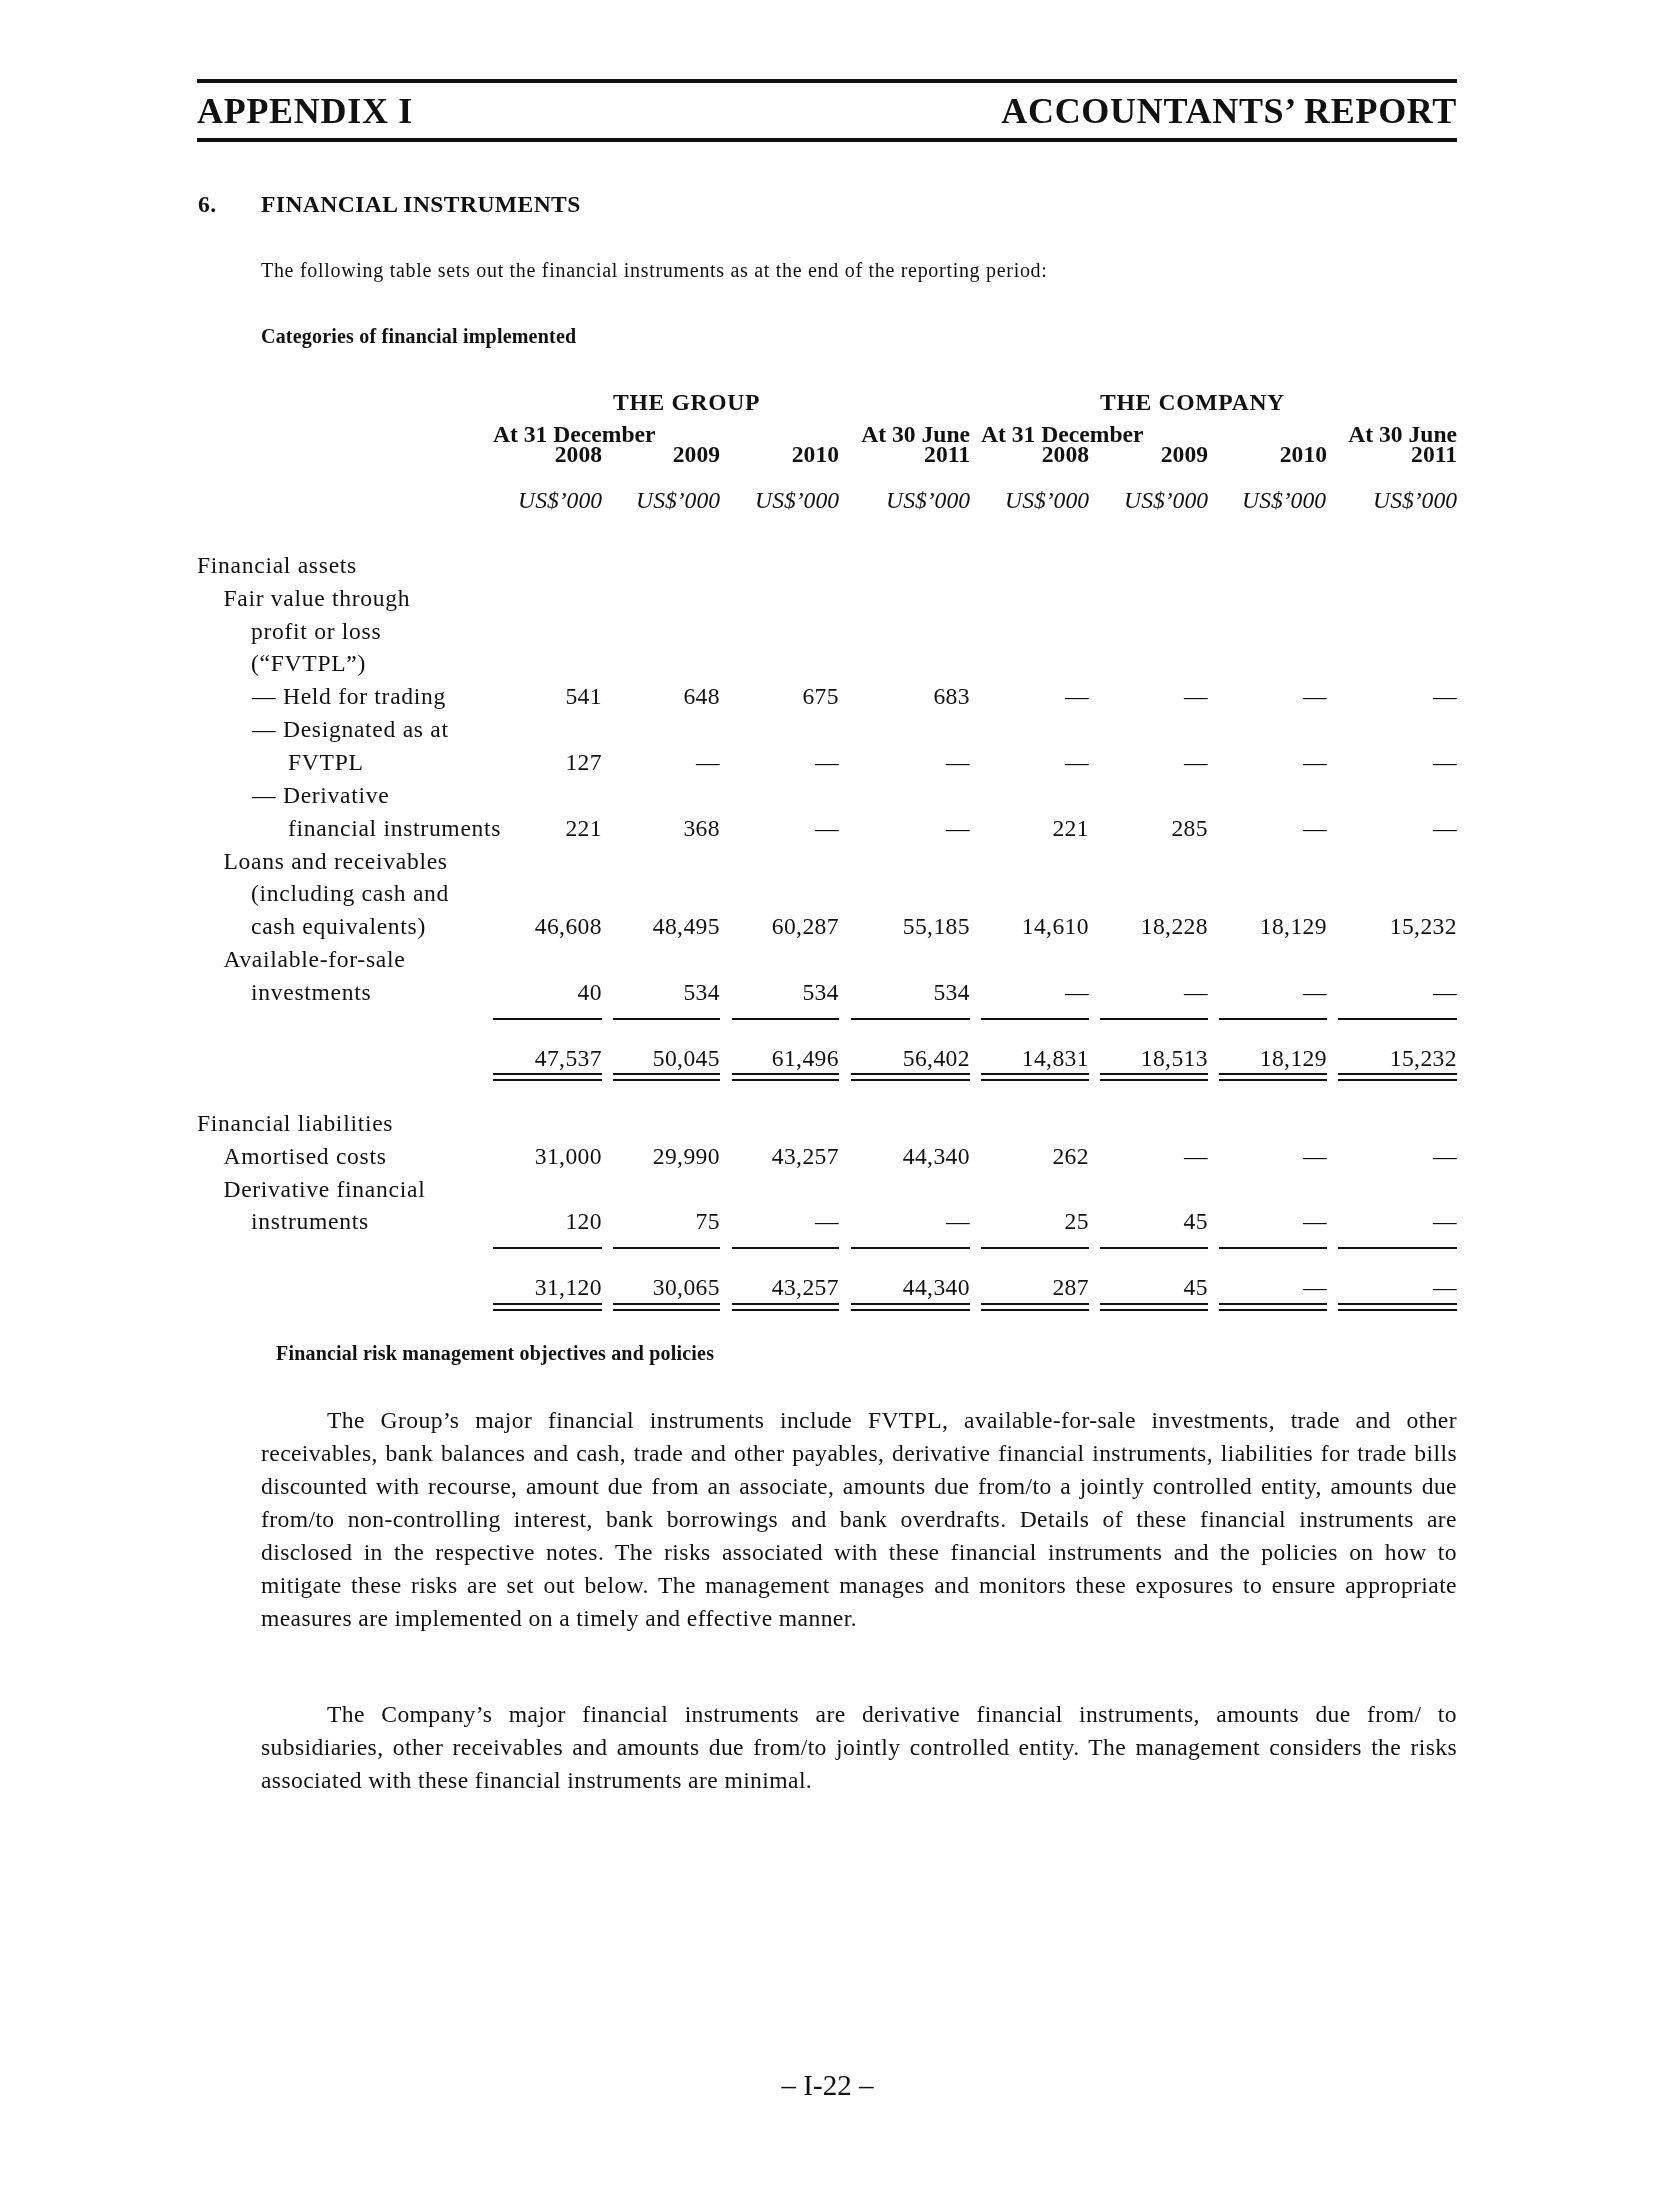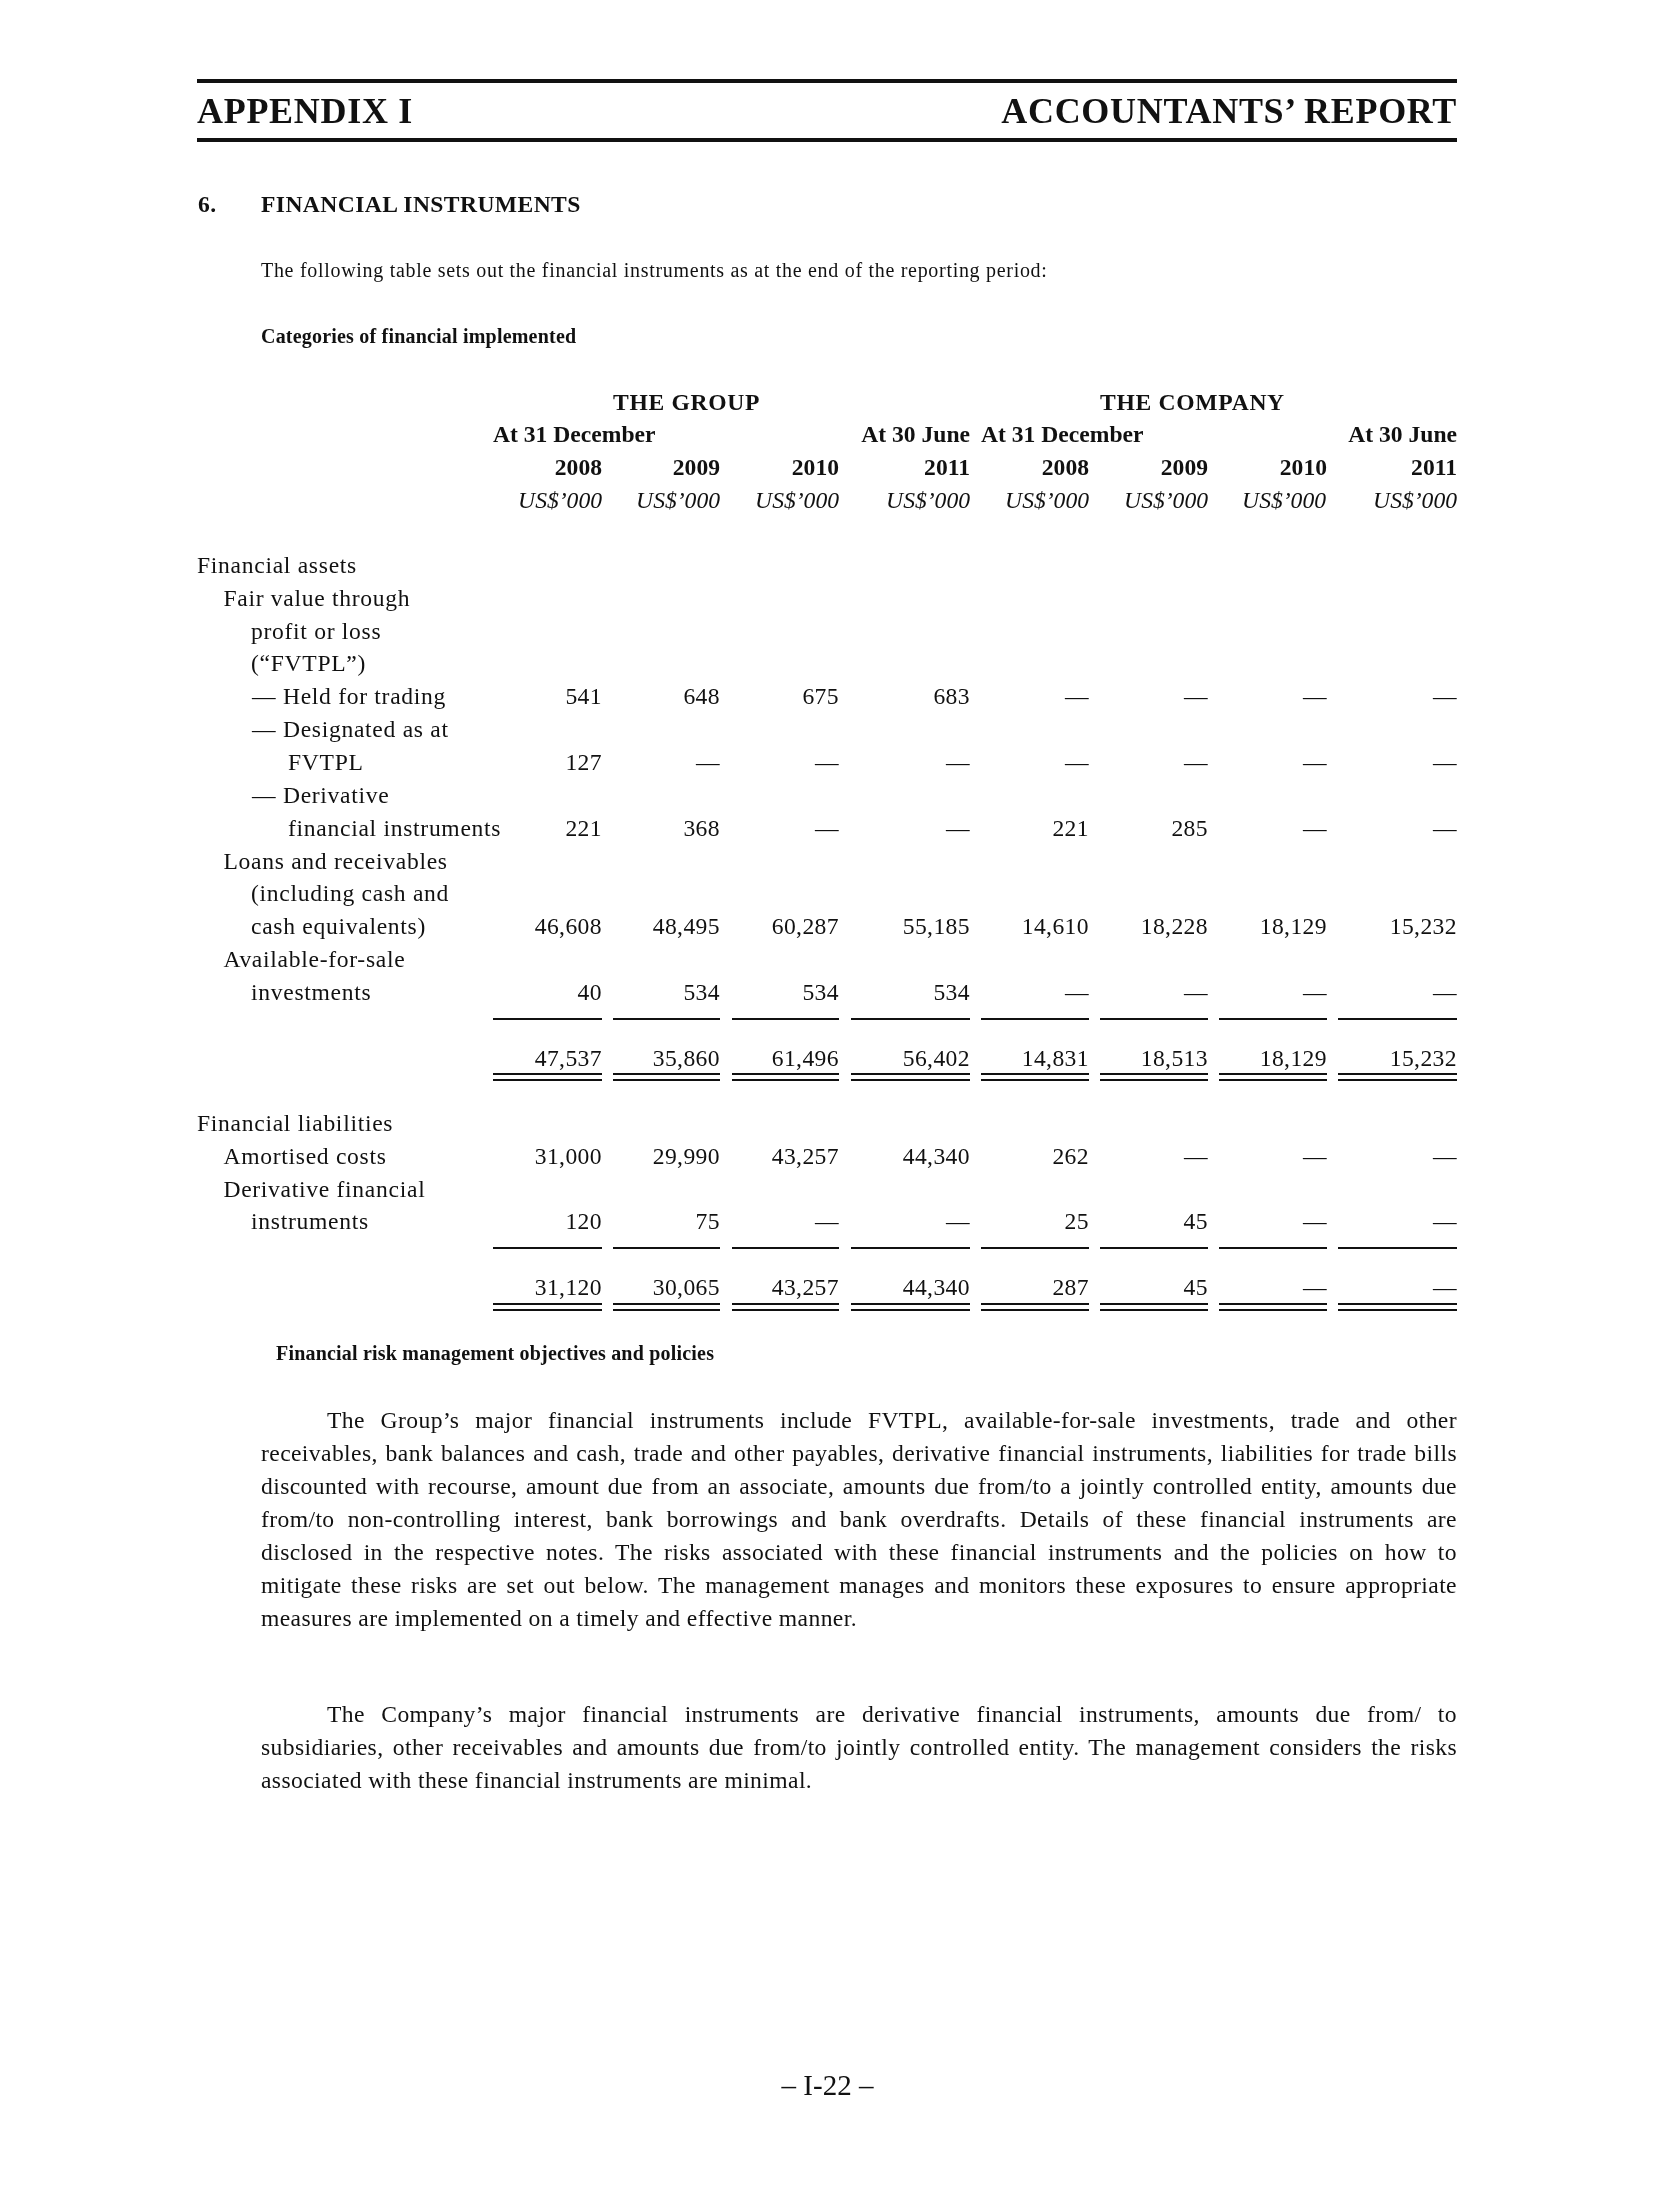--- a/index.html
+++ b/index.html
@@ -46,21 +46,21 @@
   <div class="hrow" style="top:0;">
     <div class="hspan" style="left:416px; width:226px; letter-spacing:0.7px;">THE GROUP</div>
     <div class="hspan" style="left:903px; width:226px; letter-spacing:0.7px;">THE COMPANY</div>
   </div>
   <div class="hrow" style="top:32px;">
     <div class="hspan" style="left:296px; width:346px;">At 31 December</div>
     <div class="hcell bold" style="left:654px; width:119px;">At 30 June</div>
     <div class="hspan" style="left:784px; width:346px;">At 31 December</div>
     <div class="hcell bold" style="left:1141px; width:119px;">At 30 June</div>
   </div>
-  <div class="hrow bold" style="top:65px;">
+  <div class="hrow bold" style="top:52px;">
     <div class="hcell" style="left:296px; width:109px;">2008</div>
     <div class="hcell" style="left:416px; width:107px;">2009</div>
     <div class="hcell" style="left:535px; width:107px;">2010</div>
     <div class="hcell" style="left:654px; width:119px;">2011</div>
     <div class="hcell" style="left:784px; width:108px;">2008</div>
     <div class="hcell" style="left:903px; width:108px;">2009</div>
     <div class="hcell" style="left:1022px; width:108px;">2010</div>
     <div class="hcell" style="left:1141px; width:119px;">2011</div>
   </div>
   <div class="hrow" style="top:98px; font-style:italic;">
@@ -166,21 +166,21 @@
   <div class="ul" style="top:632px; left:416px; width:107px;"></div>
   <div class="ul" style="top:632px; left:535px; width:107px;"></div>
   <div class="ul" style="top:632px; left:654px; width:119px;"></div>
   <div class="ul" style="top:632px; left:784px; width:108px;"></div>
   <div class="ul" style="top:632px; left:903px; width:108px;"></div>
   <div class="ul" style="top:632px; left:1022px; width:108px;"></div>
   <div class="ul" style="top:632px; left:1141px; width:119px;"></div>
 
   <div class="row" style="top:656px;">
     <span class="num" style="left:296px; width:109px;">47,537</span>
-    <span class="num" style="left:416px; width:107px;">35,860</span>
+    <span class="num" style="left:416px; width:107px;">50,045</span>
     <span class="num" style="left:535px; width:107px;">61,496</span>
     <span class="num" style="left:654px; width:119px;">56,402</span>
     <span class="num" style="left:784px; width:108px;">14,831</span>
     <span class="num" style="left:903px; width:108px;">18,513</span>
     <span class="num" style="left:1022px; width:108px;">18,129</span>
     <span class="num" style="left:1141px; width:119px;">15,232</span>
   </div>
   <div class="dul" style="top:687px; left:296px; width:109px;"></div>
   <div class="dul" style="top:687px; left:416px; width:107px;"></div>
   <div class="dul" style="top:687px; left:535px; width:107px;"></div>

